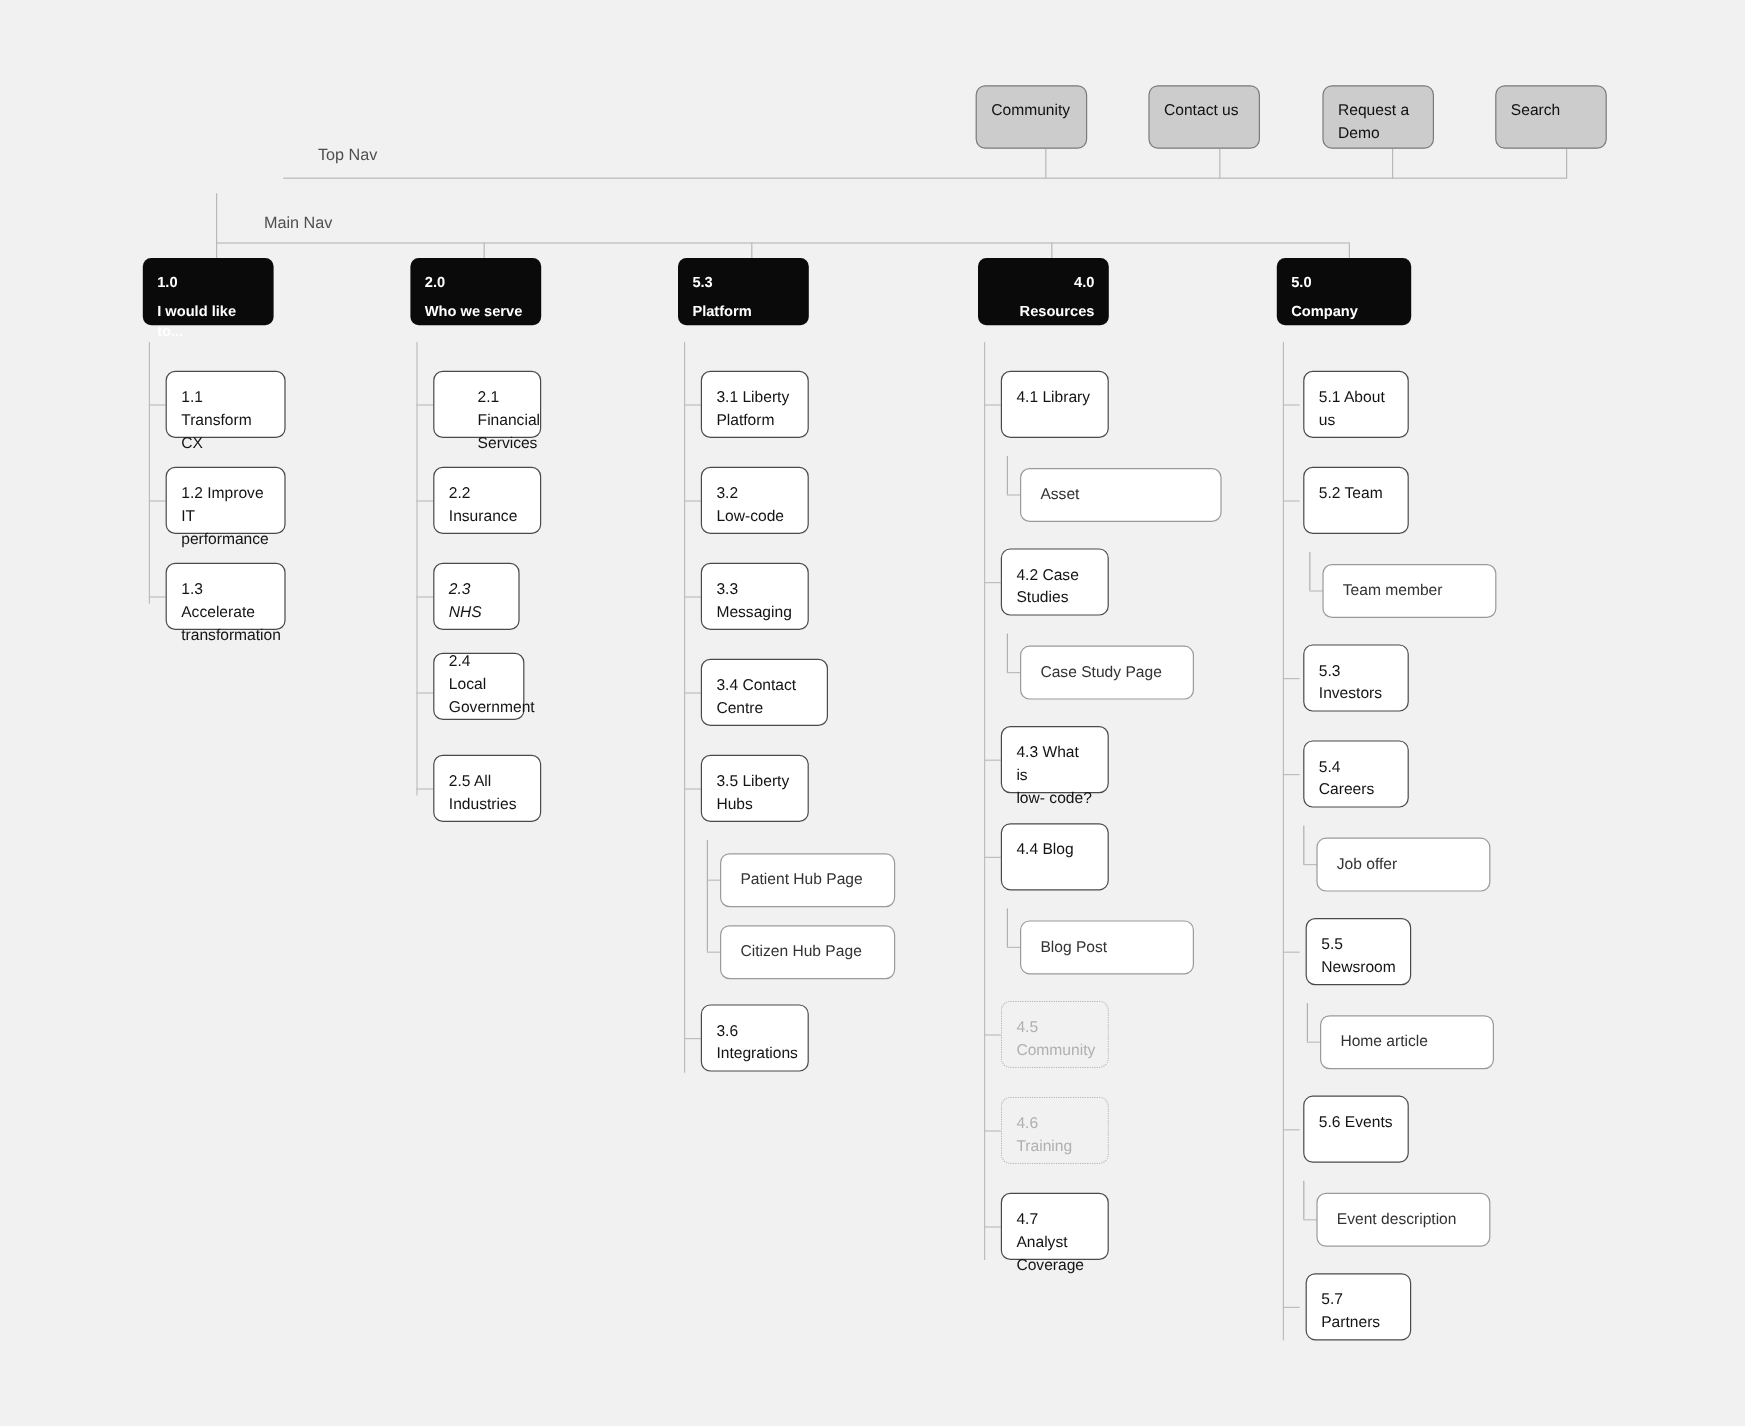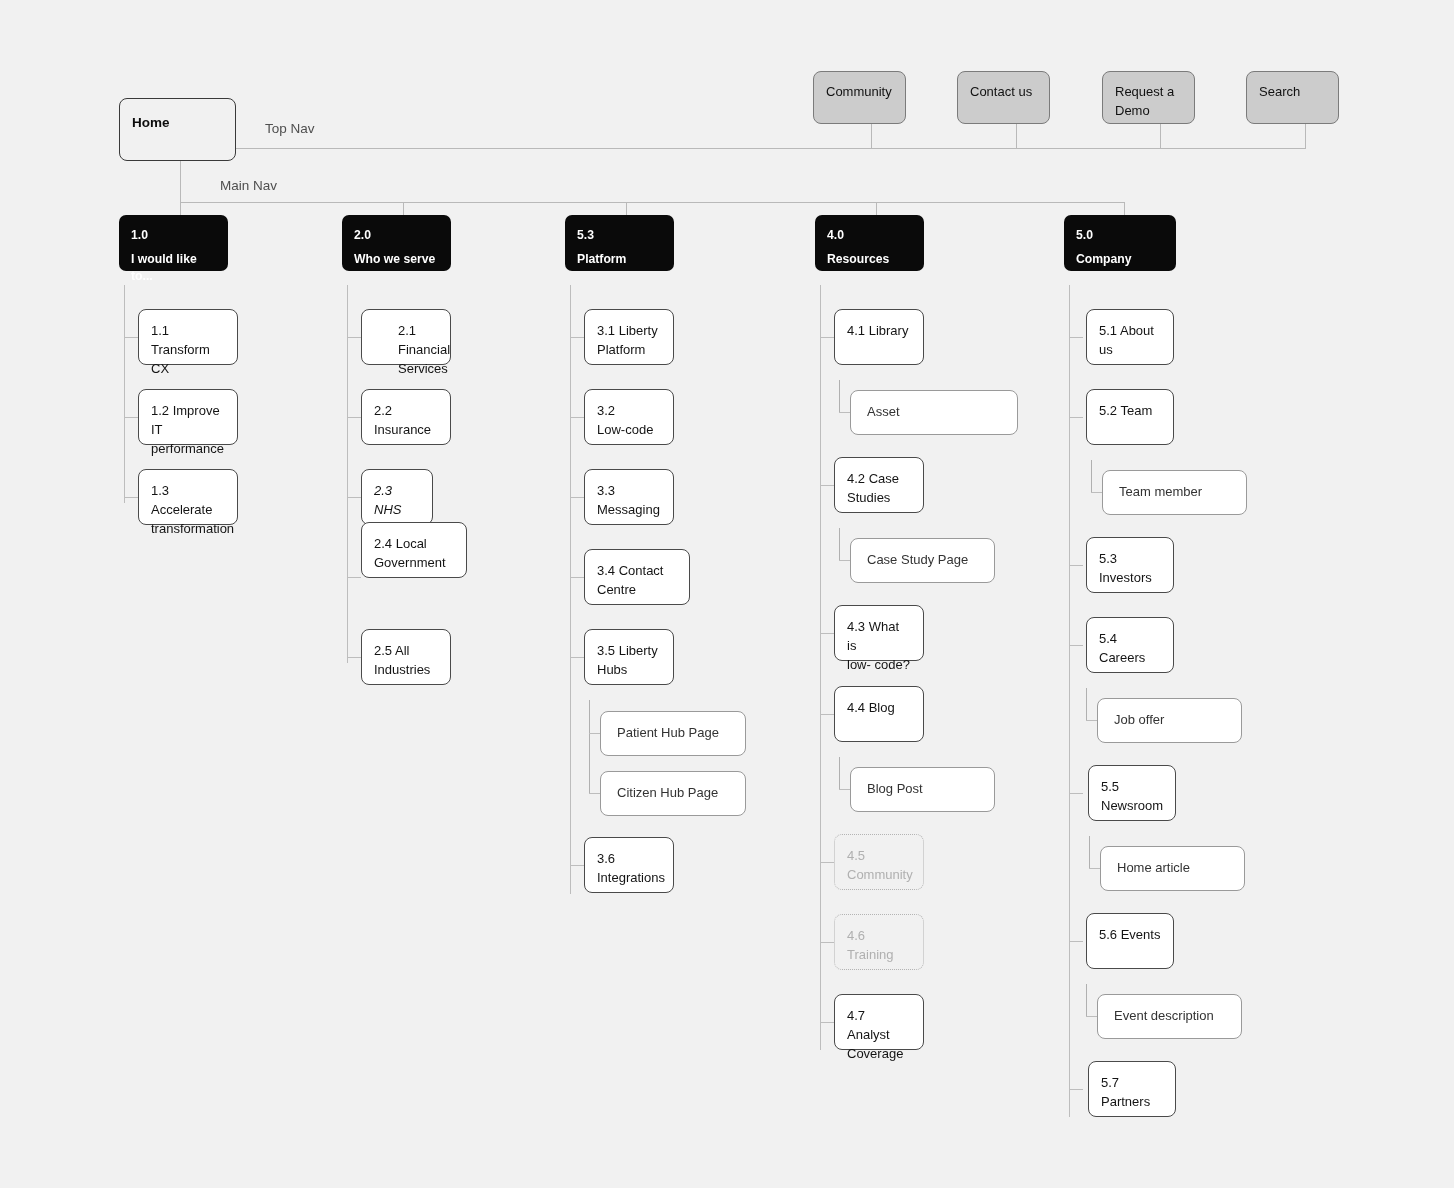--- a/index.html
+++ b/index.html
@@ -125,23 +125,20 @@
     font-size: 13.5px;
     color: #4f4f4f;
     white-space: nowrap;
   }
 </style>
 </head>
 <body>
 
 <div id="canvas">
 
-  <div class="node root" style="left:119px; top:98px; width:117px; height:63px;">
-    <span class="ln">Home</span>
-  </div>
 
   <div class="flabel" style="left:265px; top:121px;">Top Nav</div>
 
   <div class="hline" style="left:236px; top:148px; width:1069px;"></div>
   <div class="vline" style="left:871px; top:124px; height:25px;"></div>
   <div class="vline" style="left:1016px; top:124px; height:25px;"></div>
   <div class="vline" style="left:1160px; top:124px; height:25px;"></div>
   <div class="vline" style="left:1305px; top:124px; height:25px;"></div>
 
   <div class="node topnav" style="left:813px; top:71px; width:93px; height:53px;">
@@ -210,21 +207,21 @@
     <span class="ln">2.2
 Insurance</span>
   </div>
 
   <div class="stub" style="left:347px; top:497px;"></div>
   <div class="node lvl2" style="left:361px; top:469px; width:72px; height:56px;font-style:italic;">
     <span class="ln">2.3 NHS</span>
   </div>
 
   <div class="stub" style="left:347px; top:577px;"></div>
-  <div class="node lvl2" style="left:361px; top:522px; width:106px; height:56px;">
+  <div class="node lvl2" style="left:361px; top:544px; width:76px; height:56px;justify-content:flex-end;">
     <span class="ln">2.4 Local
 Government</span>
   </div>
 
   <div class="stub" style="left:347px; top:657px;"></div>
   <div class="node lvl2" style="left:361px; top:629px; width:90px; height:56px;">
     <span class="ln">2.5 All
 Industries</span>
   </div>
 
@@ -273,21 +270,21 @@
   <div class="node lvl3" style="left:600px; top:771px; width:146px; height:45px;">
     <span class="ln">Citizen Hub Page</span>
   </div>
 
   <div class="stub" style="left:570px; top:865px;"></div>
   <div class="node lvl2" style="left:584px; top:837px; width:90px; height:56px;">
     <span class="ln">3.6
 Integrations</span>
   </div>
 
-  <div class="node main" style="left:815px; top:215px; width:109px; height:56px;">
+  <div class="node main" style="left:815px; top:215px; width:109px; height:56px;align-items:flex-end;">
     <span class="num">4.0</span>
     <span class="ln">Resources</span>
   </div>
   <div class="rail" style="left:820px; top:285px; height:765px;"></div>
 
   <div class="stub" style="left:820px; top:337px;"></div>
   <div class="node lvl2" style="left:834px; top:309px; width:90px; height:56px;">
     <span class="ln">4.1 Library</span>
   </div>
   <div class="rail rail-dark" style="left:839px; top:380px; height:32px;"></div>

